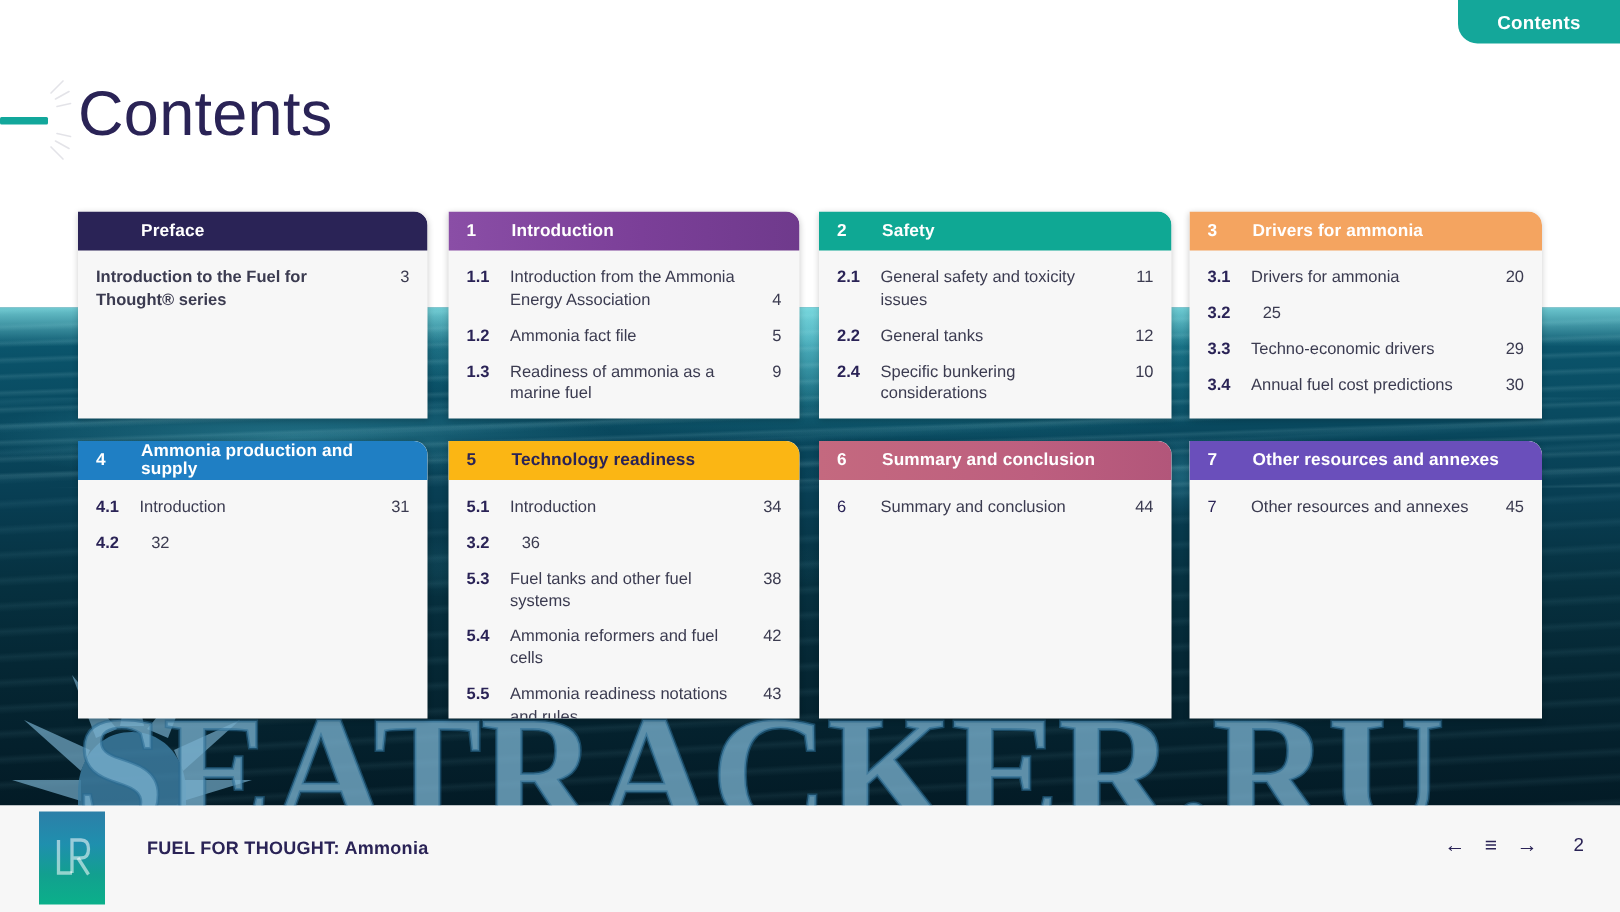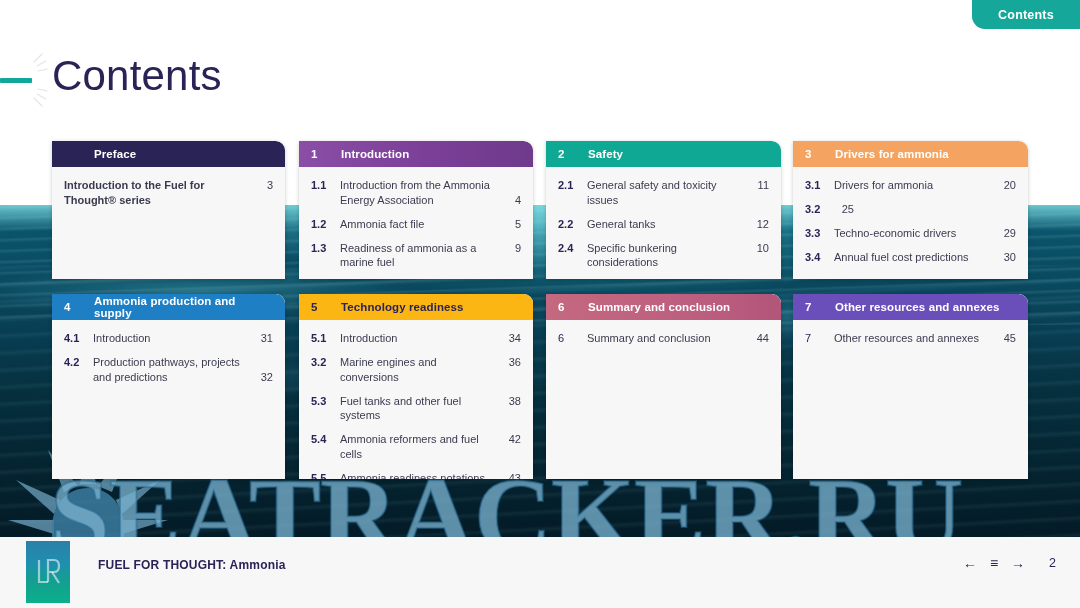--- a/index.html
+++ b/index.html
@@ -304,40 +304,38 @@
       <span>Ammonia production and supply</span>
     </div>
     <div class="card-body">
       <div class="row">
         <span class="num">4.1</span>
         <span class="label">Introduction</span>
         <span class="pg">31</span>
       </div>
       <div class="row wrap">
         <span class="num">4.2</span>
-        <span class="label">Production pathways, projects and predictions</span>
         <span class="pg">32</span>
       </div>
     </div>
   </div>
 
   <div class="card" id="card-tech">
     <div class="card-head dark-text" style="background: rgb(251, 182, 20);">
       <span class="hnum">5</span>
       <span>Technology readiness</span>
     </div>
     <div class="card-body">
       <div class="row">
         <span class="num">5.1</span>
         <span class="label">Introduction</span>
         <span class="pg">34</span>
       </div>
       <div class="row">
         <span class="num">3.2</span>
-        <span class="label">Marine engines and conversions</span>
         <span class="pg">36</span>
       </div>
       <div class="row">
         <span class="num">5.3</span>
         <span class="label">Fuel tanks and other fuel systems</span>
         <span class="pg">38</span>
       </div>
       <div class="row">
         <span class="num">5.4</span>
         <span class="label">Ammonia reformers and fuel cells</span>

